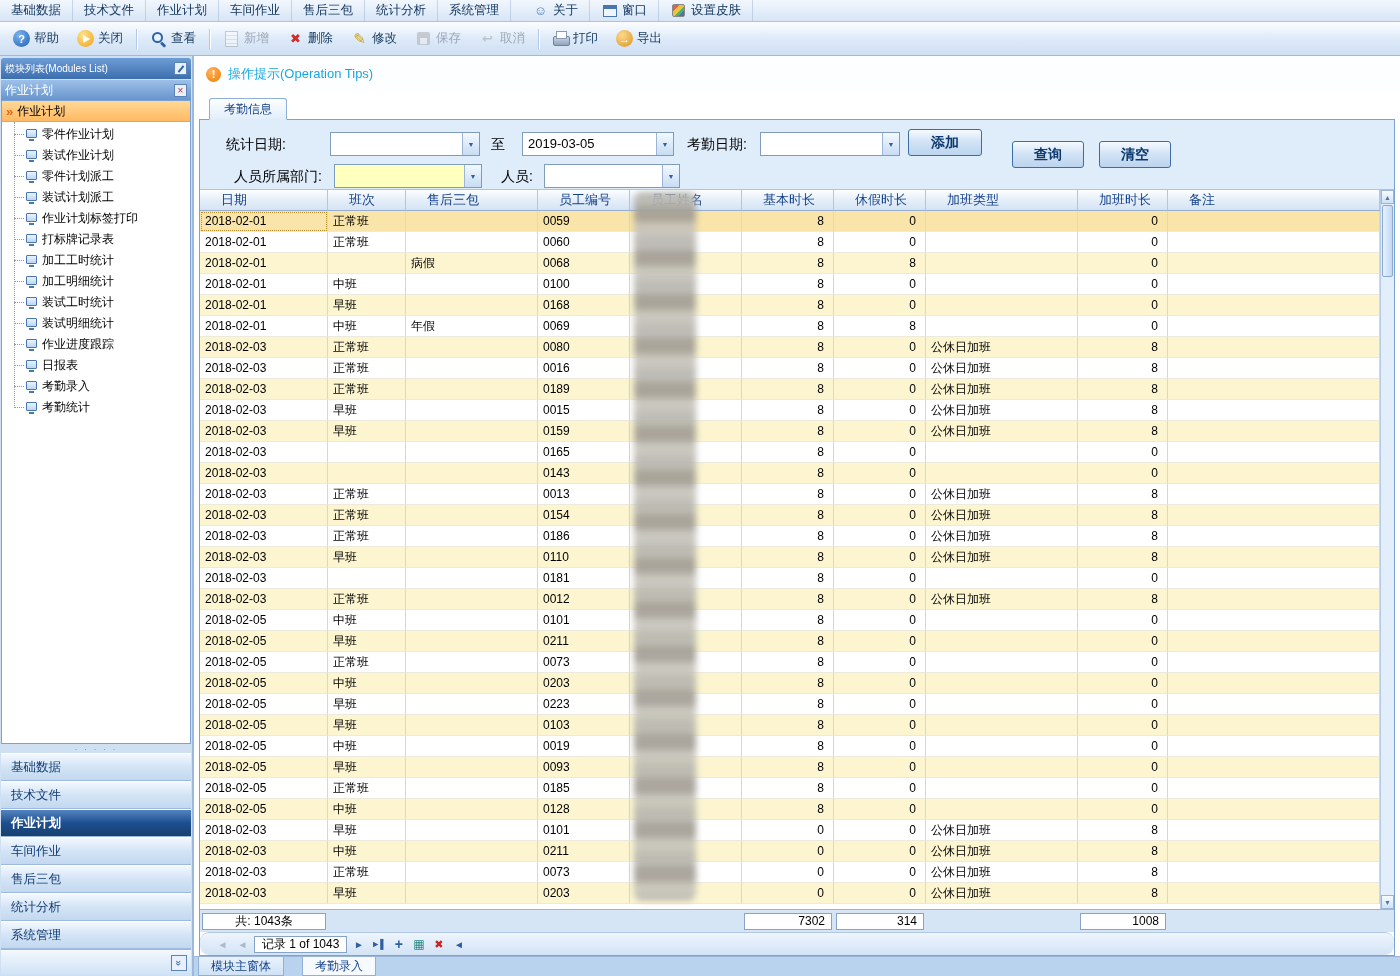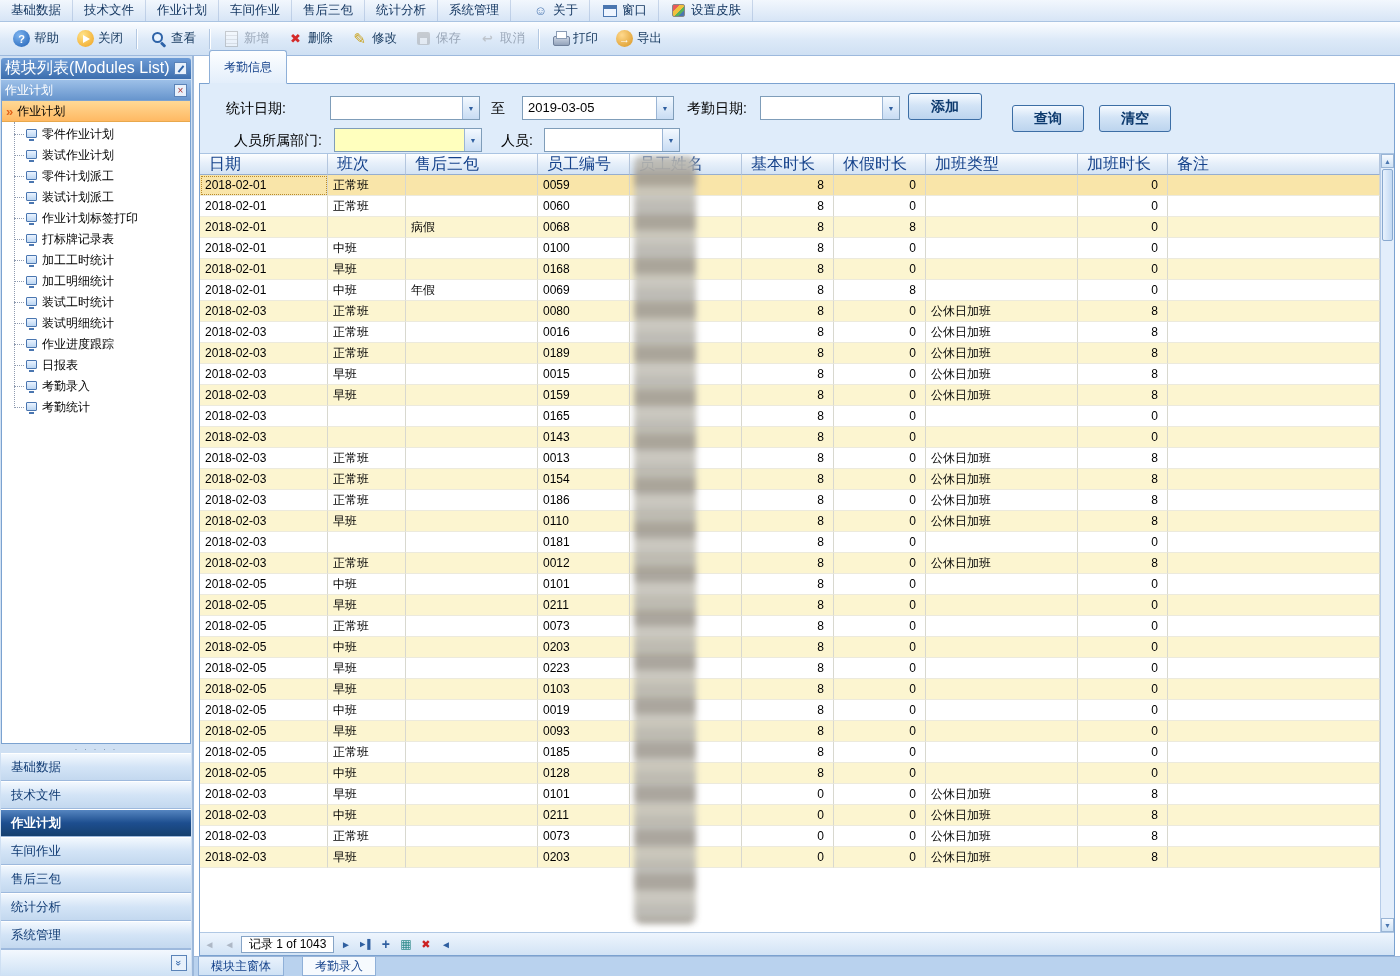--- a/index.html
+++ b/index.html
@@ -40,21 +40,21 @@
   .export-icon::after { content:"→"; color:#fff; font-weight:bold; font-size:11px; }
   .about-icon::after { content:"☺"; color:#4a76b0; font-size:13px; }
   .window-icon::before { content:""; width:12px; height:10px; border:1px solid #4a76b0; background:linear-gradient(#4a76b0 0 3px,#eef5ff 3px); }
   .skin-icon::before { content:""; width:11px; height:11px; border-radius:2px; border:1px solid #888; background:linear-gradient(135deg,#e85b5b 0 30%,#f0c13e 30% 55%,#58b05c 55% 75%,#4a76b0 75%); }
 
   
   .content { flex:1; display:flex; min-height:0; }
 
   
   .sidebar { width:194px; display:flex; flex-direction:column; background:#cfe0f3; border-right:2px solid #9cb8da; padding-top:2px; }
-  .side-title { height:21px; background:linear-gradient(#6e9cd6,#3c6eae); color:#fff; font-size:16px; display:flex; align-items:center; justify-content:space-between; padding:0 4px; border-radius:3px 3px 0 0; margin:0 1px; }
+  .side-title { height:21px; background:linear-gradient(#6e9cd6,#3c6eae); color:#fff; font-size:10px; display:flex; align-items:center; justify-content:space-between; padding:0 4px; border-radius:3px 3px 0 0; margin:0 1px; }
   .pin-btn { width:13px; height:13px; background:#e8f1fb; border:1px solid #5a83b8; position:relative; }
   .pin-btn::after { content:""; position:absolute; left:5px; top:2px; width:2px; height:8px; background:#2e63a8; transform:rotate(40deg); }
   .panel-title { height:20px; background:linear-gradient(#9dc0e8,#6795cd); color:#fff; font-size:12px; display:flex; align-items:center; justify-content:space-between; padding:0 4px; margin:1px 1px 0 1px; }
   .close-btn { width:13px; height:13px; background:#e8f1fb; border:1px solid #5a83b8; color:#a33; font-size:10px; display:flex; align-items:center; justify-content:center; }
   .close-btn::after { content:"×"; }
   .tree { flex:1; background:#fff; border:1px solid #7ba2d0; margin:0 1px; overflow:hidden; display:flex; flex-direction:column; min-height:0; }
   .tree-head { height:21px; flex:0 0 21px; background:linear-gradient(#ffd995,#ffb963); display:flex; align-items:center; padding-left:4px; gap:4px; font-size:12px; color:#000; border-bottom:1px solid #e8a84c; }
   .tree-arrow::after { content:"»"; color:#e2641b; font-weight:bold; font-size:13px; }
   .tree-items { padding:2px 0 0 0; margin-left:10px; position:relative; }
   .tree-items::before { content:""; position:absolute; left:2px; top:0; bottom:10px; border-left:1px dotted #8f9bb0; }
@@ -71,38 +71,38 @@
   .dbl-chev { width:16px; height:16px; border:1px solid #5a83b8; background:#e8f1fb; color:#2e63a8; font-size:10px; display:flex; align-items:center; justify-content:center; transform:rotate(90deg); }
   .dbl-chev::after { content:"»"; }
 
   
   .main { flex:1; display:flex; flex-direction:column; background:#fff; min-width:0; }
   .tips { height:36px; flex:0 0 36px; display:flex; align-items:center; padding-left:12px; gap:7px; background:#fdfeff; }
   .warn-ico { width:15px; height:15px; border-radius:50%; background:radial-gradient(circle at 35% 30%,#ffb25e,#f07d00); color:#fff; font-weight:bold; font-size:11px; display:flex; align-items:center; justify-content:center; }
   .warn-ico::after { content:"!"; }
   .tips-text { color:#18a7e0; font-size:13px; }
   .tabstrip { height:27px; flex:0 0 27px; display:flex; align-items:flex-end; padding-left:10px; margin:0 5px; }
-  .tab { height:22px; padding:16px 14px; display:flex; align-items:center; font-size:12px; color:#15428b; background:linear-gradient(#fdfeff,#e3eefb); border:1px solid #8fb0d8; border-bottom:1px solid #dfecfa; border-radius:3px 3px 0 0; margin-bottom:-1px; z-index:2; position:relative; }
+  .tab { height:22px; padding:10px 14px; display:flex; align-items:center; font-size:12px; color:#15428b; background:linear-gradient(#fdfeff,#e3eefb); border:1px solid #8fb0d8; border-bottom:1px solid #dfecfa; border-radius:3px 3px 0 0; margin-bottom:-1px; z-index:2; position:relative; }
   .tabpage { flex:1; display:flex; flex-direction:column; border:1px solid #7ba2d0; margin:0 5px; background:#fff; min-height:0; position:relative; z-index:1; }
 
   
   .filters { height:70px; flex:0 0 70px; background:#dfecfa; border-bottom:1px solid #aac4e2; position:relative; }
   .flabel { position:absolute; color:#000; font-size:14px; white-space:nowrap; }
   .combo { position:absolute; height:24px; background:#fff; border:1px solid #7f9db9; display:flex; }
   .combo.yellow { background:#ffffbe; }
   .combo-text { flex:1; padding:3px 5px; font-size:13px; color:#000; overflow:hidden; white-space:nowrap; }
   .combo-btn { width:17px; background:linear-gradient(#f3f9ff,#c8dcf3); border-left:1px solid #9ab5d5; display:flex; align-items:center; justify-content:center; color:#2f5fa0; }
   .combo-btn::after { content:"▼"; font-size:7px; }
   .fbtn { position:absolute; height:27px; border:1px solid #3c6ea5; border-radius:3px; background:linear-gradient(#f6faff,#d3e4f6 45%,#bcd4ee); color:#0d3a6e; font-size:14px; font-weight:600; display:flex; align-items:center; justify-content:center; cursor:default; }
 
   
   .grid-wrap { flex:1; position:relative; min-height:0; overflow:hidden; }
   .grid-inner { position:absolute; left:0; right:14px; top:0; bottom:0; display:flex; flex-direction:column; overflow:hidden; }
   .ghead { display:flex; height:21px; flex:0 0 21px; }
-  .hcell { background:linear-gradient(#fdfeff,#e7f0fa 45%,#d4e3f4); border-right:1px solid #b4c6de; border-bottom:1px solid #96aecf; color:#15428b; font-size:16px; display:flex; align-items:center; padding-left:9px; overflow:hidden; white-space:nowrap; }
+  .hcell { background:linear-gradient(#fdfeff,#e7f0fa 45%,#d4e3f4); border-right:1px solid #b4c6de; border-bottom:1px solid #96aecf; color:#15428b; font-size:13px; display:flex; align-items:center; padding-left:21px; overflow:hidden; white-space:nowrap; }
   .gbody { flex:1; overflow:hidden; }
   .grow { display:flex; height:21px; }
   .grow.even { background:#fcf5d0; }
   .grow.odd { background:#fff; }
   .grow.sel { background:#f9e5a9; }
   .grow.sel .gcell:first-child { outline:1px dotted #b98a2a; outline-offset:-2px; }
   .gcell { padding:0 5px; font-size:12px; display:flex; align-items:center; border-right:1px solid #d8d8cf; border-bottom:1px solid #eceadd; color:#000; overflow:hidden; white-space:nowrap; }
   .gcell.num { justify-content:flex-end; padding-right:9px; }
   .blur-strip { position:absolute; left:434px; top:2px; height:calc(100% - 10px); width:62px; z-index:5; border-radius:8px; background:repeating-linear-gradient(180deg,#b9b7b0 0 14px,#a49f96 14px 30px,#c6c3ba 30px 44px); filter:blur(3px); opacity:.92; pointer-events:none; }
   .vscroll { position:absolute; right:0; top:0; bottom:0; width:14px; background:#e3eefb; border-left:1px solid #b6cce8; }
@@ -111,21 +111,21 @@
   .vs-btn.down { bottom:0; } .vs-btn.down::after { content:"▼"; }
   .vs-thumb { position:absolute; top:15px; left:1px; right:1px; height:72px; background:linear-gradient(90deg,#e8f2fd,#c2d9f3); border:1px solid #89a9cf; border-radius:2px; }
 
   
   .summary { height:23px; flex:0 0 23px; background:#d6e5f6; border-top:1px solid #9ab5d8; display:flex; align-items:center; padding-right:14px; }
   .sum-cell { display:flex; align-items:center; padding:0 2px; height:100%; }
   .sum-box { flex:1; height:17px; background:#fff; border:1px solid #86a4c6; font-size:12px; display:flex; align-items:center; justify-content:flex-end; padding:0 6px; }
   .sum-box.count { justify-content:center; }
 
   
-  .recnav { height:23px; flex:0 0 23px; background:linear-gradient(#eef5fd,#d2e3f5); border-top:1px solid #b0c8e4; display:flex; align-items:center; padding-left:1px; gap:3px; }
+  .recnav { height:23px; flex:0 0 23px; background:linear-gradient(#eef5fd,#d2e3f5); border-top:1px solid #b0c8e4; display:flex; align-items:center; padding-left:14px; gap:3px;border-radius:9px; }
   .nv { width:17px; height:16px; display:flex; align-items:center; justify-content:center; font-size:10px; border-radius:2px; }
   .nv.dis { color:#aeb8c6; } .nv.blue { color:#2f5fa0; } .nv.red { color:#cc2222; } .nv.teal { color:#2e8b8b; }
   .nv-first::after { content:"◄"; } .nv-prev::after { content:"◄"; }
   .nv-next::after { content:"►"; } .nv-last::after { content:"►▌"; font-size:9px; }
   .nv-add::after { content:"+"; font-size:14px; font-weight:bold; }
   .nv-grid::after { content:"▦"; font-size:12px; }
   .nv-del::after { content:"✖"; font-size:11px; font-weight:bold; }
   .nv-back::after { content:"◄"; }
   .rec-box { height:17px; min-width:88px; background:#fff; border:1px solid #86a4c6; display:flex; align-items:center; padding:0 7px; font-size:12px; color:#000; }
 
@@ -295,20 +295,24 @@
           <div class="snav-btn">售后三包</div>
           <div class="snav-btn">统计分析</div>
           <div class="snav-btn">系统管理</div>
         </div>
       <div class="side-bottom">
         <span class="dbl-chev"></span>
       </div>
     </div>
 
     <div class="main">
+      <div class="tips">
+        <span class="warn-ico"></span>
+        <span class="tips-text">操作提示(Operation Tips)</span>
+      </div>
       <div class="tabstrip">
         <div class="tab active">考勤信息</div>
       </div>
       <div class="tabpage">
 
         <div class="filters">
           <span class="flabel" style="left:26px;top:16px">统计日期:</span>
           <div class="combo" style="left:130px;top:12px;width:150px">
             <span class="combo-text"></span>
             <span class="combo-btn"></span>
@@ -752,20 +756,40 @@
               </div>
           </div>
           <div class="blur-strip"></div>
           <div class="vscroll">
             <div class="vs-btn up"></div>
             <div class="vs-thumb"></div>
             <div class="vs-btn down"></div>
           </div>
         </div>
 
+        <div class="summary">
+            <div class="sum-cell" style="width:128px;flex:0 0 128px">
+              <div class="sum-box count">共: 1043条</div>
+            </div>
+            <div class="sum-cell" style="width:78px;flex:0 0 78px"></div>
+            <div class="sum-cell" style="width:132px;flex:0 0 132px"></div>
+            <div class="sum-cell" style="width:92px;flex:0 0 92px"></div>
+            <div class="sum-cell" style="width:112px;flex:0 0 112px"></div>
+            <div class="sum-cell" style="width:92px;flex:0 0 92px">
+              <div class="sum-box ">7302</div>
+            </div>
+            <div class="sum-cell" style="width:92px;flex:0 0 92px">
+              <div class="sum-box ">314</div>
+            </div>
+            <div class="sum-cell" style="width:152px;flex:0 0 152px"></div>
+            <div class="sum-cell" style="width:90px;flex:0 0 90px">
+              <div class="sum-box ">1008</div>
+            </div>
+            <div class="sum-cell" style="flex:1"></div>
+          </div>
 
         <div class="recnav">
           <span class="nv dis nv-first"></span>
           <span class="nv dis nv-prev"></span>
           <span class="rec-box">记录 1 of 1043</span>
           <span class="nv blue nv-next"></span>
           <span class="nv blue nv-last"></span>
           <span class="nv blue nv-add"></span>
           <span class="nv teal nv-grid"></span>
           <span class="nv red nv-del"></span>

